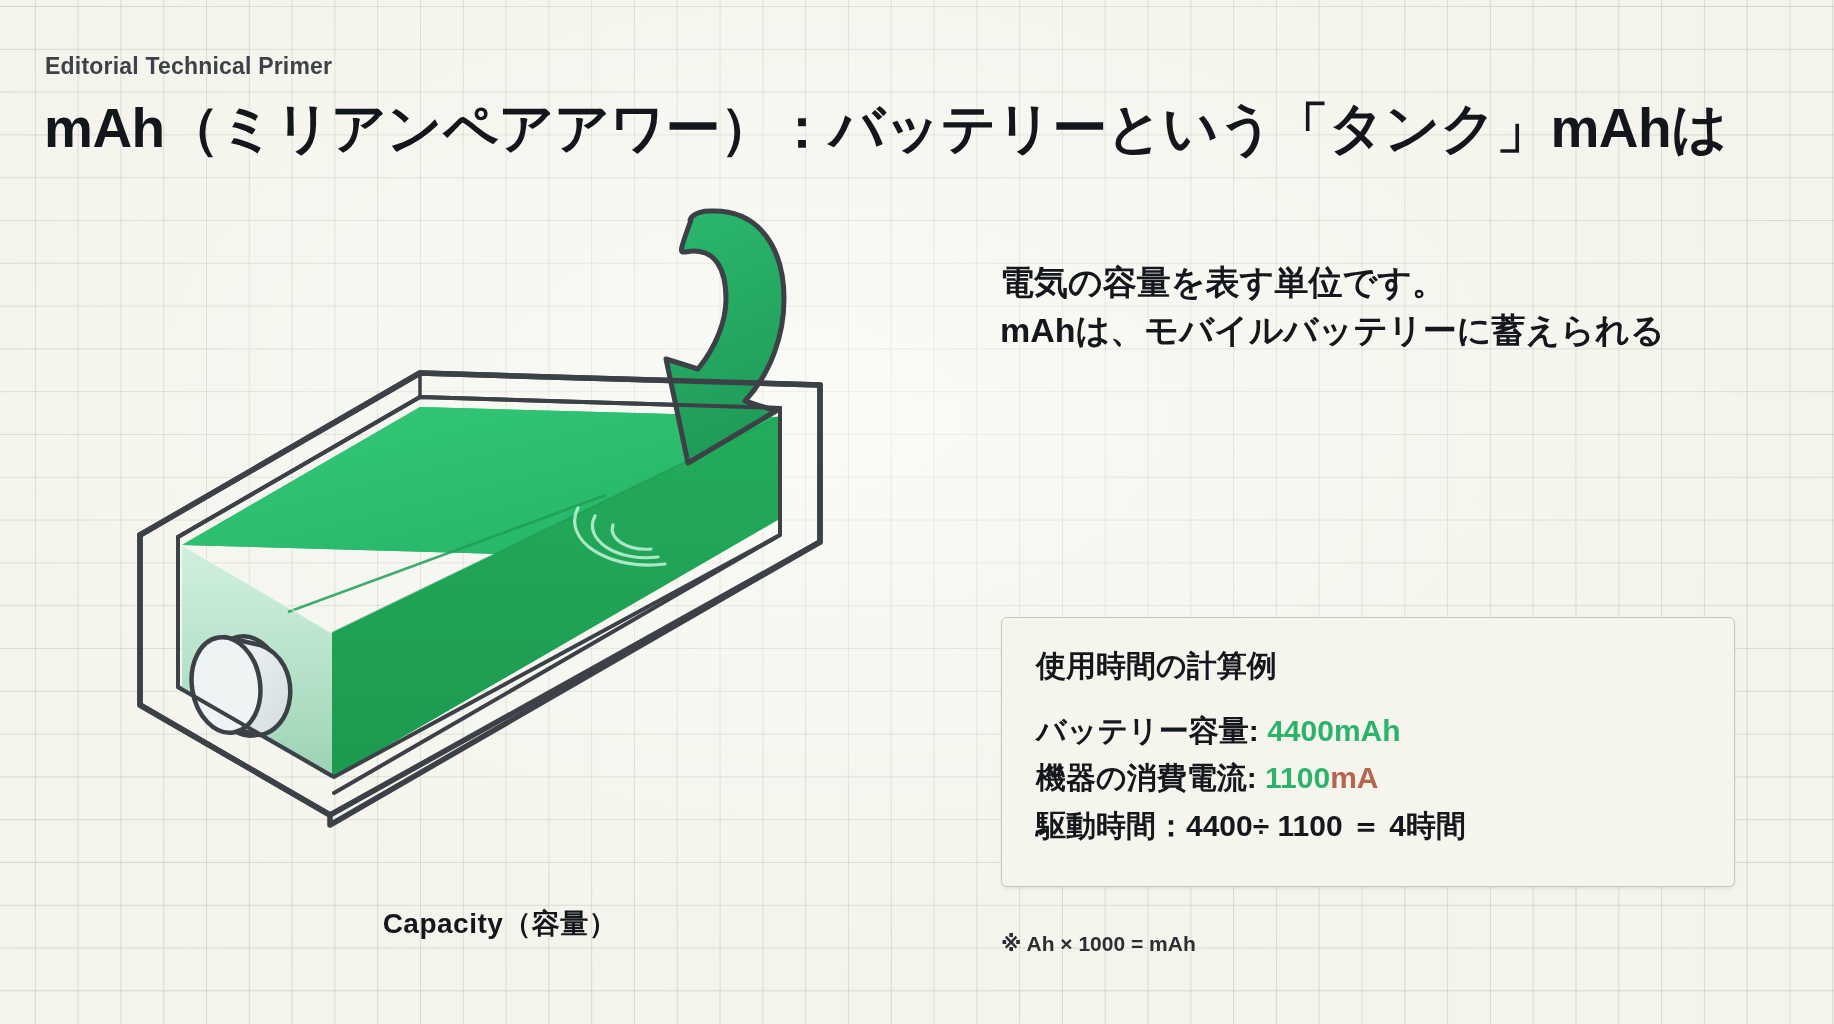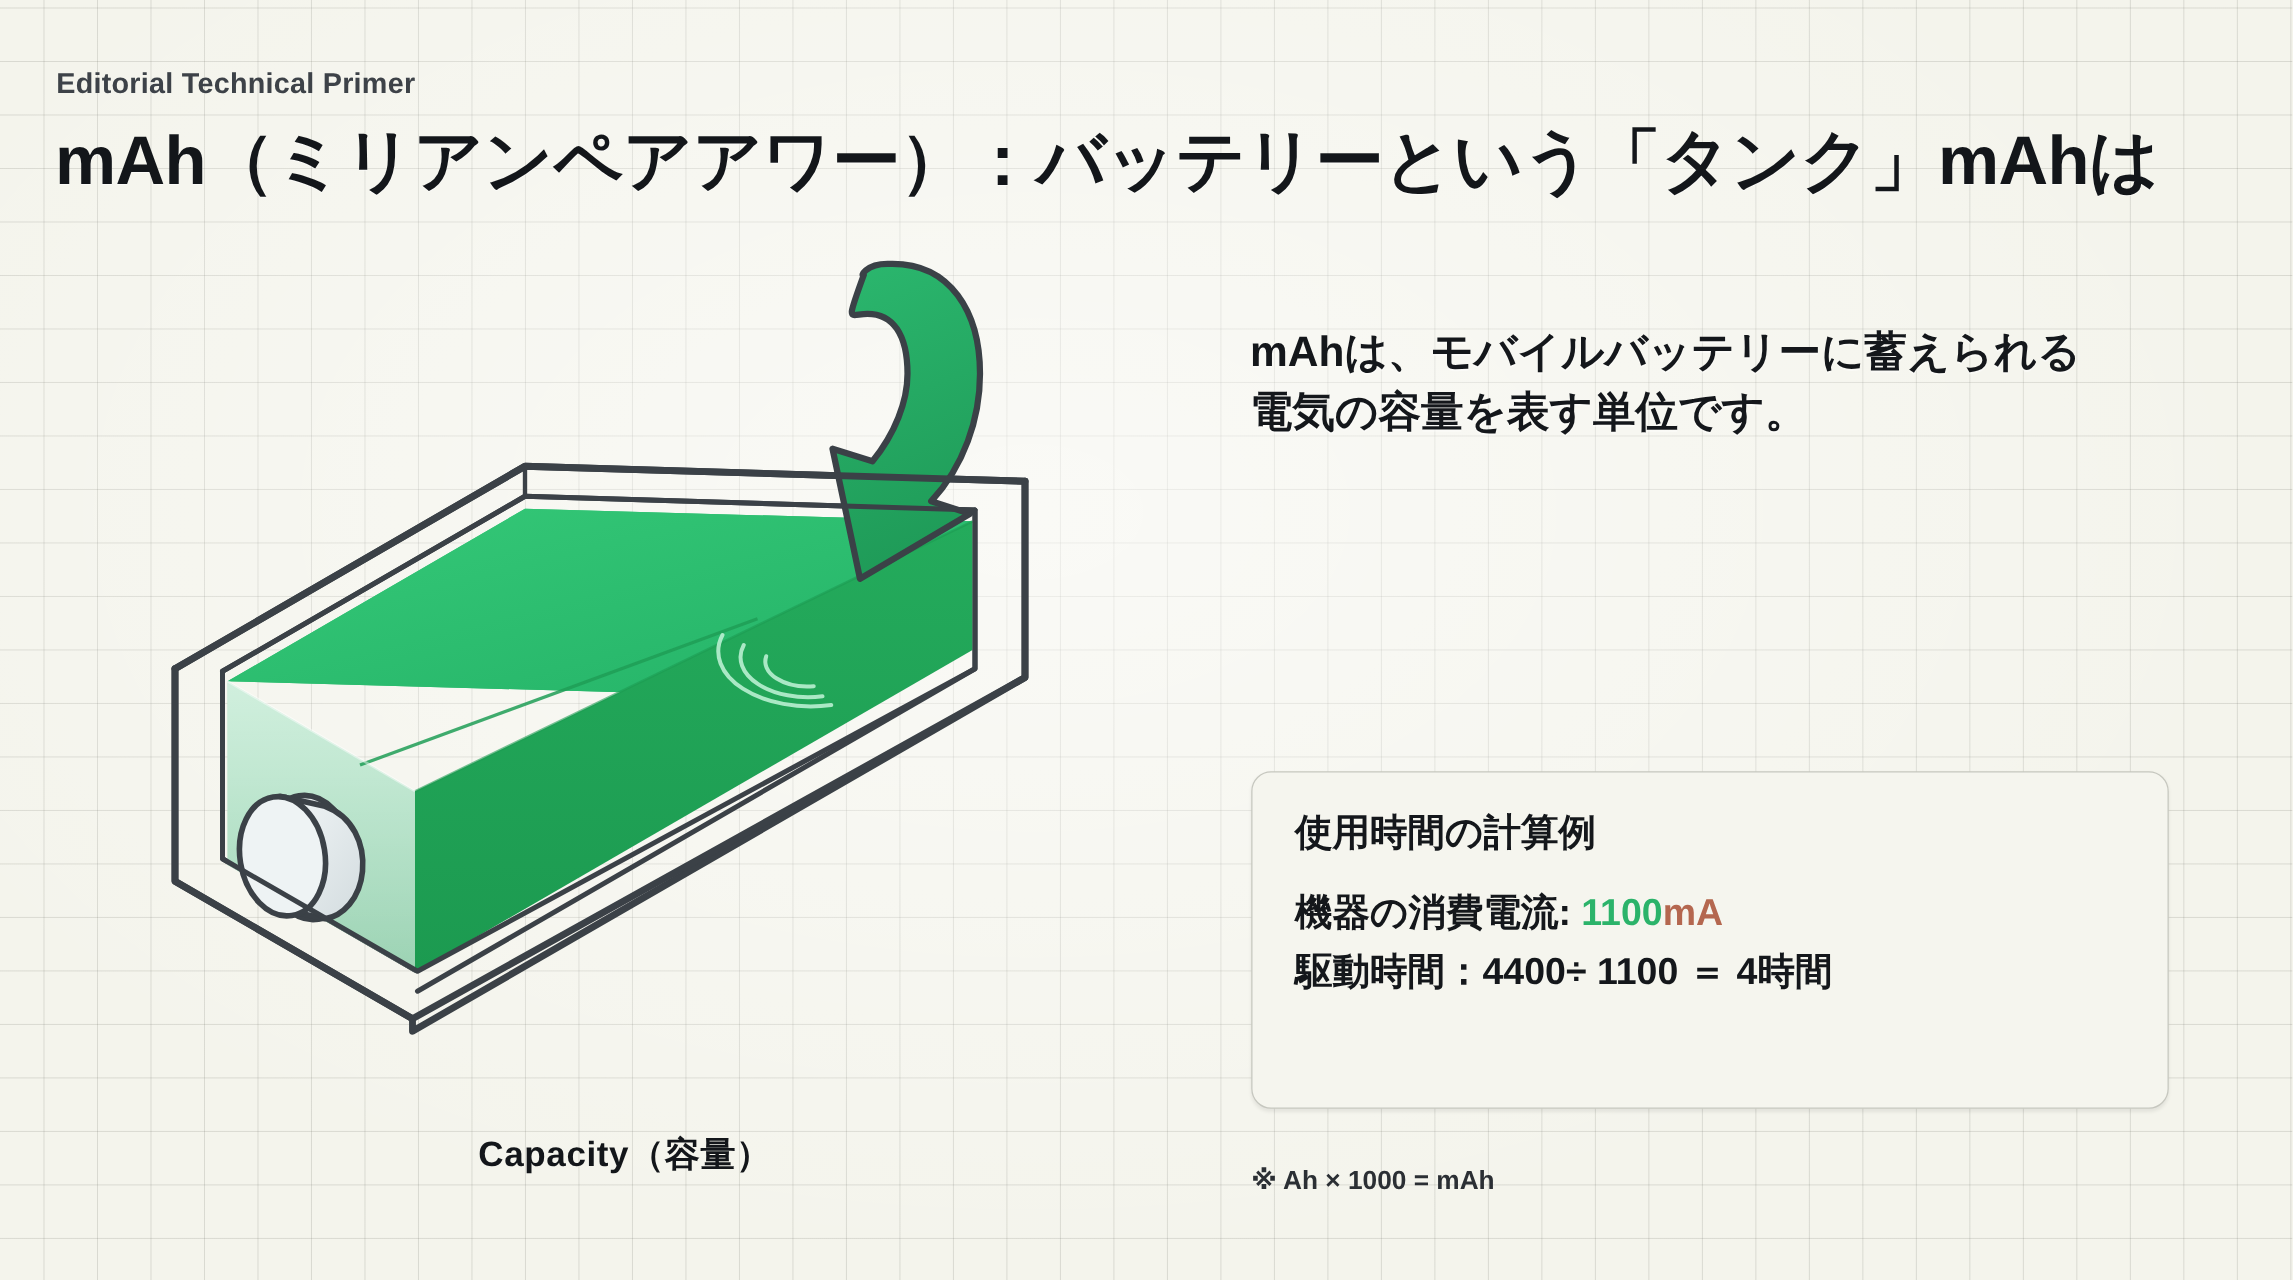--- a/index.html
+++ b/index.html
@@ -71,21 +71,21 @@
   #formula-block { margin-top:48px; }
   .formula-line { font-size:34px; font-weight:700; color:#14171b; line-height:1.5; white-space:nowrap; }
   .formula-line.indent { padding-left:112px; }
 
   
   #example-card {
     position:absolute; left:1001px; top:617px;
     width:734px; height:270px;
     background:#f5f5ee;
     border:1.5px solid #c6c7bf;
-    border-radius:16px;
+    border-radius:6px;
     box-shadow:0 2px 3px rgba(0,0,0,.07);
     padding:28px 34px 0 34px;
   }
   #card-title {
     font-size:30px; font-weight:700; color:#14171b; margin-bottom:20px;
   }
   .card-row {
     font-size:30px; font-weight:700; color:#14171b;
     line-height:1.58; white-space:nowrap;
   }
@@ -187,28 +187,31 @@
       <g>
         <path d="M 20 330 L 20 500 L 210 610 L 700 337 L 700 180 L 300 168 L 20 330 Z" fill="none" stroke="#3b4147" stroke-width="5.5" stroke-linejoin="round"></path>
         <path d="M 58 332 L 58 482 L 214 572 L 660 330 L 660 203 L 300 192 L 58 332 Z" fill="none" stroke="#3b4147" stroke-width="4" stroke-linejoin="round"></path>
       </g>
     </svg>
   </div>
 
   <div id="capacity-caption">Capacity（容量）</div>
 
   <div id="right-col">
+    <div class="body-line">電気の容量を表す単位です。</div>
     <div class="body-line">mAhは、モバイルバッテリーに蓄えられる</div>
-    <div class="body-line">電気の容量を表す単位です。</div>
 
   </div>
 
   <div id="example-card">
     <div id="card-title">使用時間の計算例</div>
 
+    <div class="card-row">
+      <span>バッテリー容量: </span><span class="val-green">4400mAh</span>
+    </div>
 
     <div class="card-row">
       <span>機器の消費電流: </span><span class="val-green">1100</span><span class="val-red">mA</span>
     </div>
 
     <div class="card-row">駆動時間：4400÷ 1100 ＝ 4時間</div>
   </div>
 
   <div id="footnote">※ Ah × 1000 = mAh</div>
 </div>

